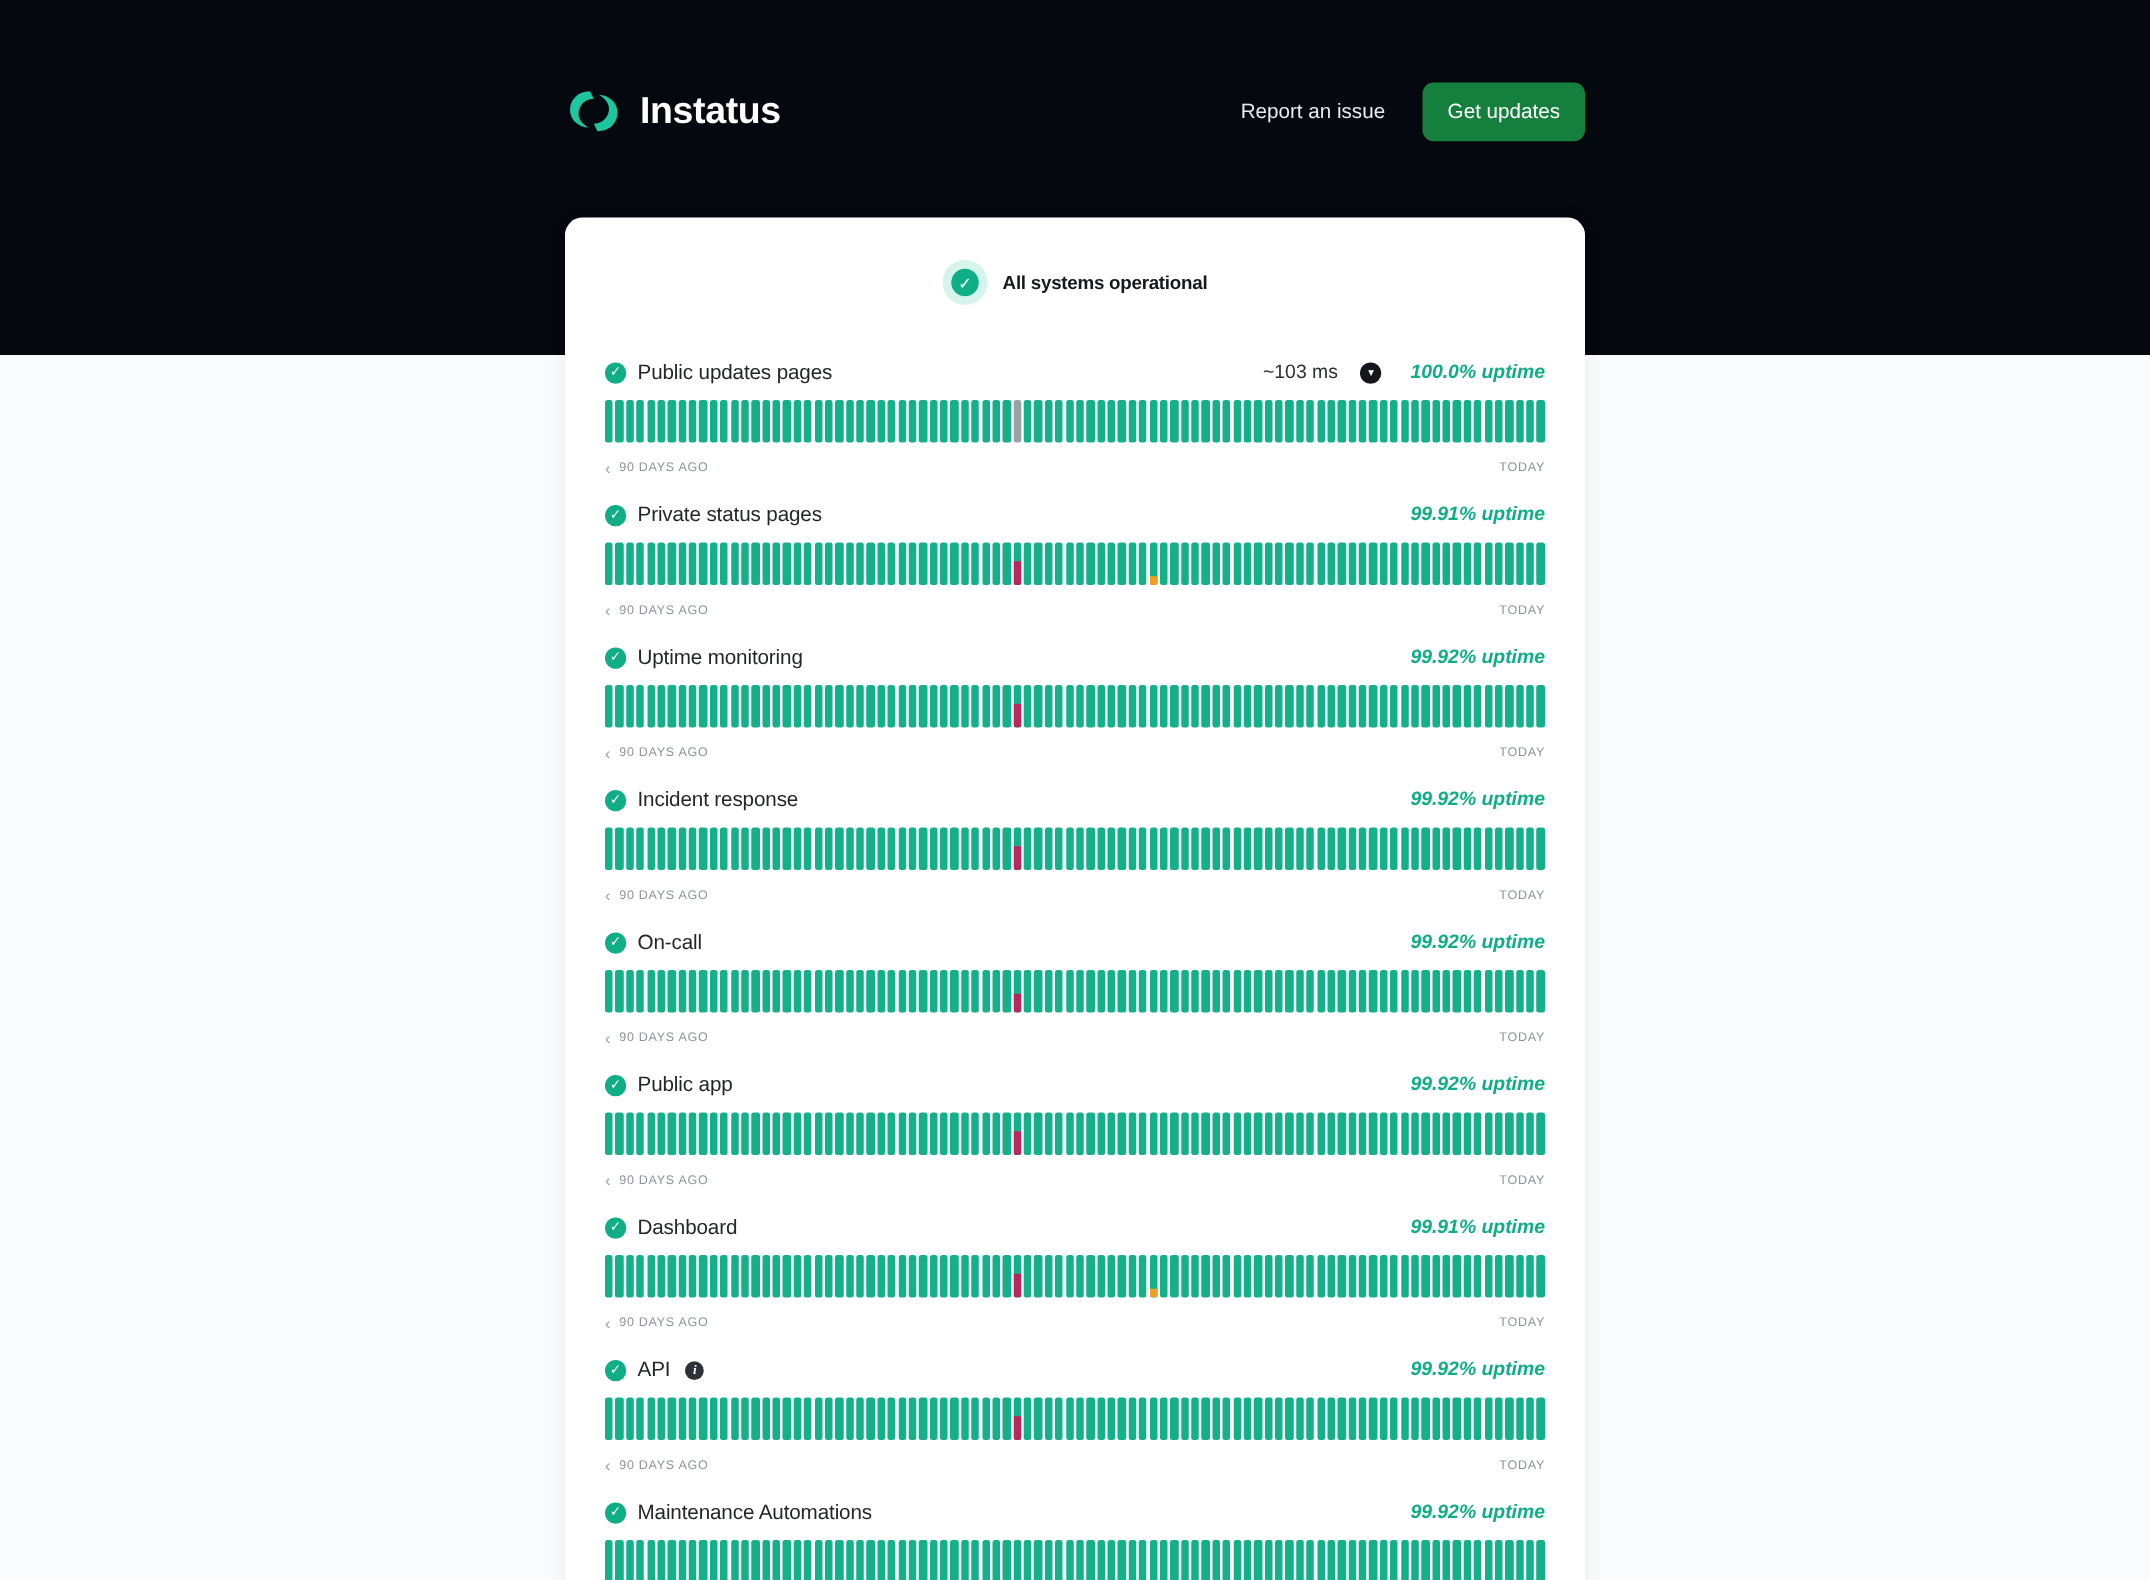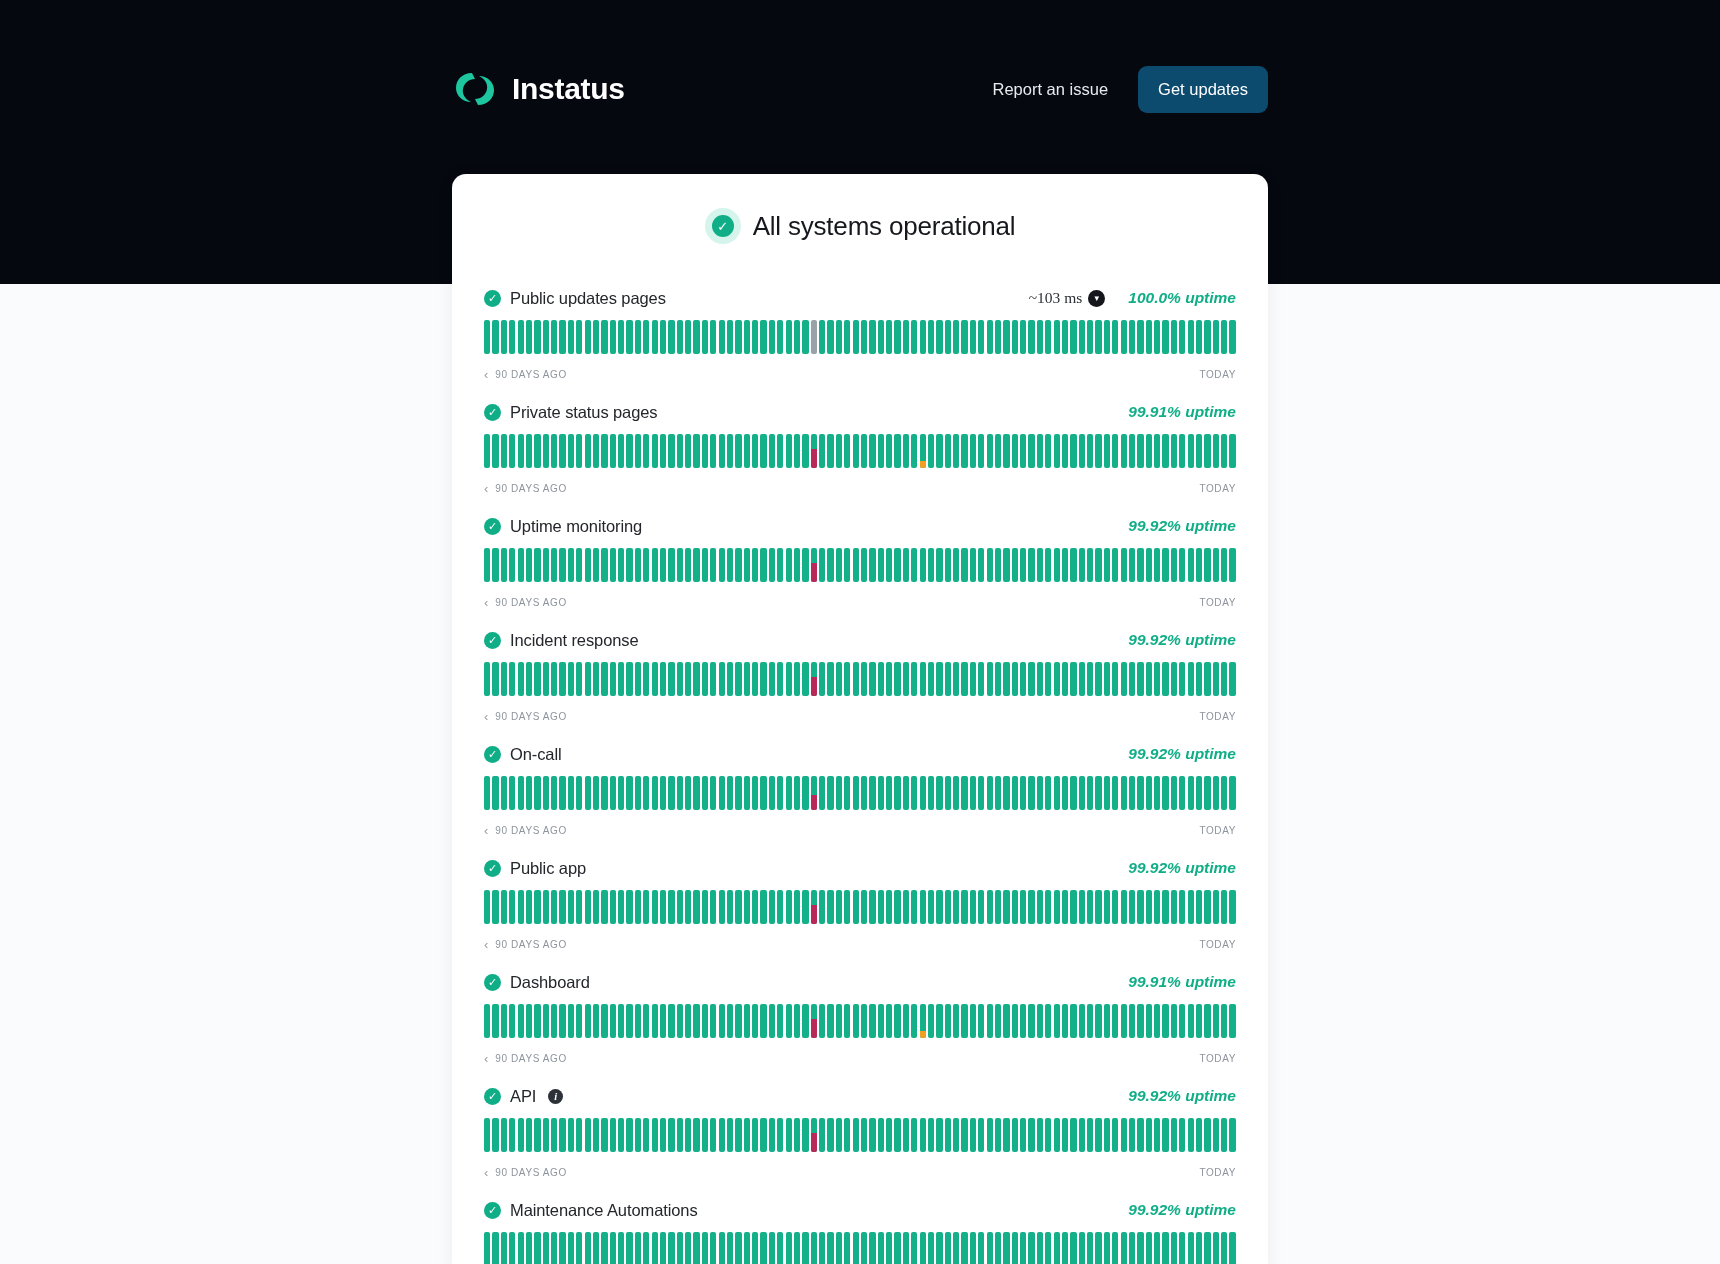--- a/index.html
+++ b/index.html
@@ -26,21 +26,21 @@
   .brand-logo { width: 46px; height: 40px; display: block; }
   .brand-name {
     color: #ffffff; font-size: 30px; font-weight: 700; letter-spacing: -0.3px;
   }
   .header-actions { display: flex; align-items: center; gap: 30px; }
   .report-link {
     color: #e8eaee; font-size: 16.5px; font-weight: 500; cursor: pointer;
     text-decoration: none; white-space: nowrap;
   }
   .get-updates {
-    background: #0c4a6e; color: #ffffff; font-size: 16.5px; font-weight: 500;
+    background: #15803d; color: #ffffff; font-size: 16.5px; font-weight: 500;
     border: none; border-radius: 9px; padding: 14px 20px; cursor: pointer;
     white-space: nowrap;
   }
 
   
   .card {
     position: absolute; top: 174px; left: 452px;
     width: 816px; min-height: 1090px;
     background: #ffffff;
     border-radius: 14px 14px 0 0;
@@ -54,21 +54,21 @@
   }
   .overall-badge {
     width: 36px; height: 36px; border-radius: 50%;
     background: #d5f5ec; display: flex; align-items: center; justify-content: center;
   }
   .overall-badge .tick {
     width: 22px; height: 22px; border-radius: 50%; background: #0fae87;
     display: flex; align-items: center; justify-content: center;
     color: #fff; font-size: 13px; line-height: 1;
   }
-  .overall-text { font-size: 26px; font-weight: 400; color: #16181d; letter-spacing: -0.2px; }
+  .overall-text { font-size: 15px; font-weight: 700; color: #16181d; letter-spacing: -0.2px; }
 
   
   .service { padding-bottom: 6px; }
   .service-head {
     display: flex; align-items: center; height: 40px; gap: 9px;
   }
   .s-tick {
     width: 17px; height: 17px; border-radius: 50%; background: #0fae87;
     display: flex; align-items: center; justify-content: center; flex: 0 0 auto;
     color: #ffffff; font-size: 11px; line-height: 1;
@@ -76,21 +76,21 @@
   .s-name { font-size: 16.5px; color: #24262b; font-weight: 400; letter-spacing: -0.1px; }
   .info-dot {
     width: 15px; height: 15px; border-radius: 50%; background: #2d3138;
     color: #fff; font-size: 10.5px; font-weight: 700; font-style: italic;
     display: inline-flex; align-items: center; justify-content: center;
     font-family: "Liberation Serif", serif; margin-left: 3px;
   }
   .s-spacer { flex: 1 1 auto; }
   .s-latency {
     font-size: 15.5px; color: #2c2f35; font-weight: 500; display: flex;
-    align-items: center; gap: 6px; margin-right: 14px; font-family: Liberation Serif, serif;
+    align-items: center; gap: 18px; margin-right: 14px;
   }
   .lat-chevron {
     width: 17px; height: 17px; border-radius: 50%; background: #14161b;
     color: #fff; display: inline-flex; align-items: center; justify-content: center;
     font-size: 9px; line-height: 1;
   }
   .s-uptime { font-size: 15.5px; color: #0fae87; font-weight: 600; white-space: nowrap; font-style: italic; }
 
   
   .bars {

